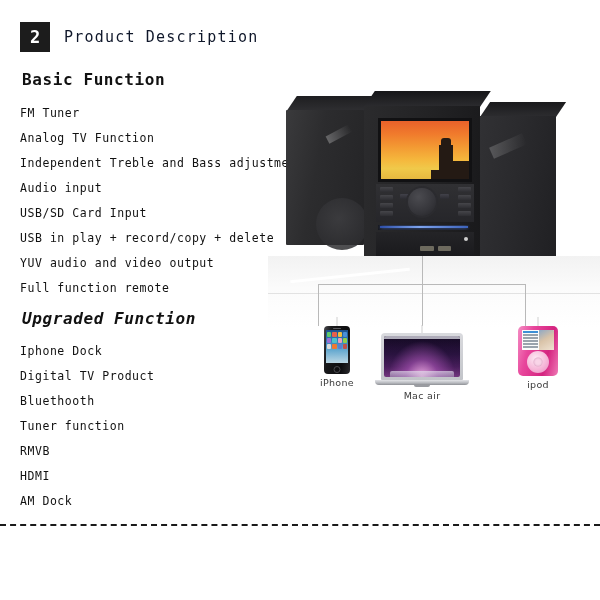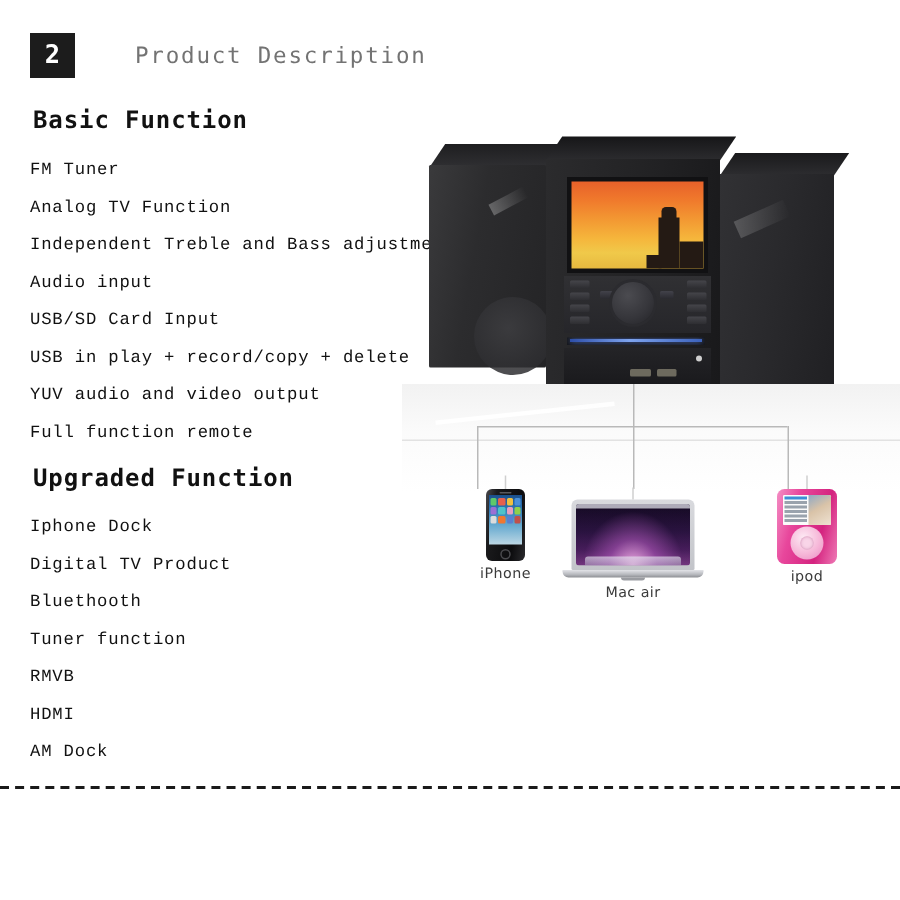--- a/index.html
+++ b/index.html
@@ -38,58 +38,58 @@
     color: #ffffff;
     display: flex;
     align-items: center;
     justify-content: center;
     font-size: 17px;
     font-weight: bold;
     letter-spacing: 0;
     font-family: "DejaVu Sans Mono", "Liberation Mono", monospace;
   }
   .header-title {
-    margin-left: 40px;
+    margin-left: 14px;
     font-size: 15px;
     letter-spacing: 1.2px;
-    color: #737373;
+    color: #0f172a;
     font-family: "DejaVu Sans Mono", "Liberation Mono", monospace;
   }
 
   
   .features {
     position: absolute;
     left: 18px;
     top: 70px;
     width: 290px;
   }
   .section-title {
     font-size: 16px;
     font-weight: bold;
     letter-spacing: 0.6px;
     color: #111;
     margin: 0 0 12px 4px;
   }
   .section-title.second {
     margin-top: 8px;
     margin-bottom: 11px;
+    font-style: italic;
   }
   .feature-list {
     list-style: none;
     margin: 0;
     padding: 0;
   }
   .feature-item {
     font-size: 11.5px;
     letter-spacing: 0.55px;
     line-height: 25px;
     color: #111;
     white-space: nowrap;
     padding-left: 2px;
-    font-family: Liberation Mono, monospace;
   }
 
   
   .divider {
     position: absolute;
     left: 0px;
     top: 524px;
     width: 600px;
     height: 0;
     border-top: 2px dashed #1a1a1a;

